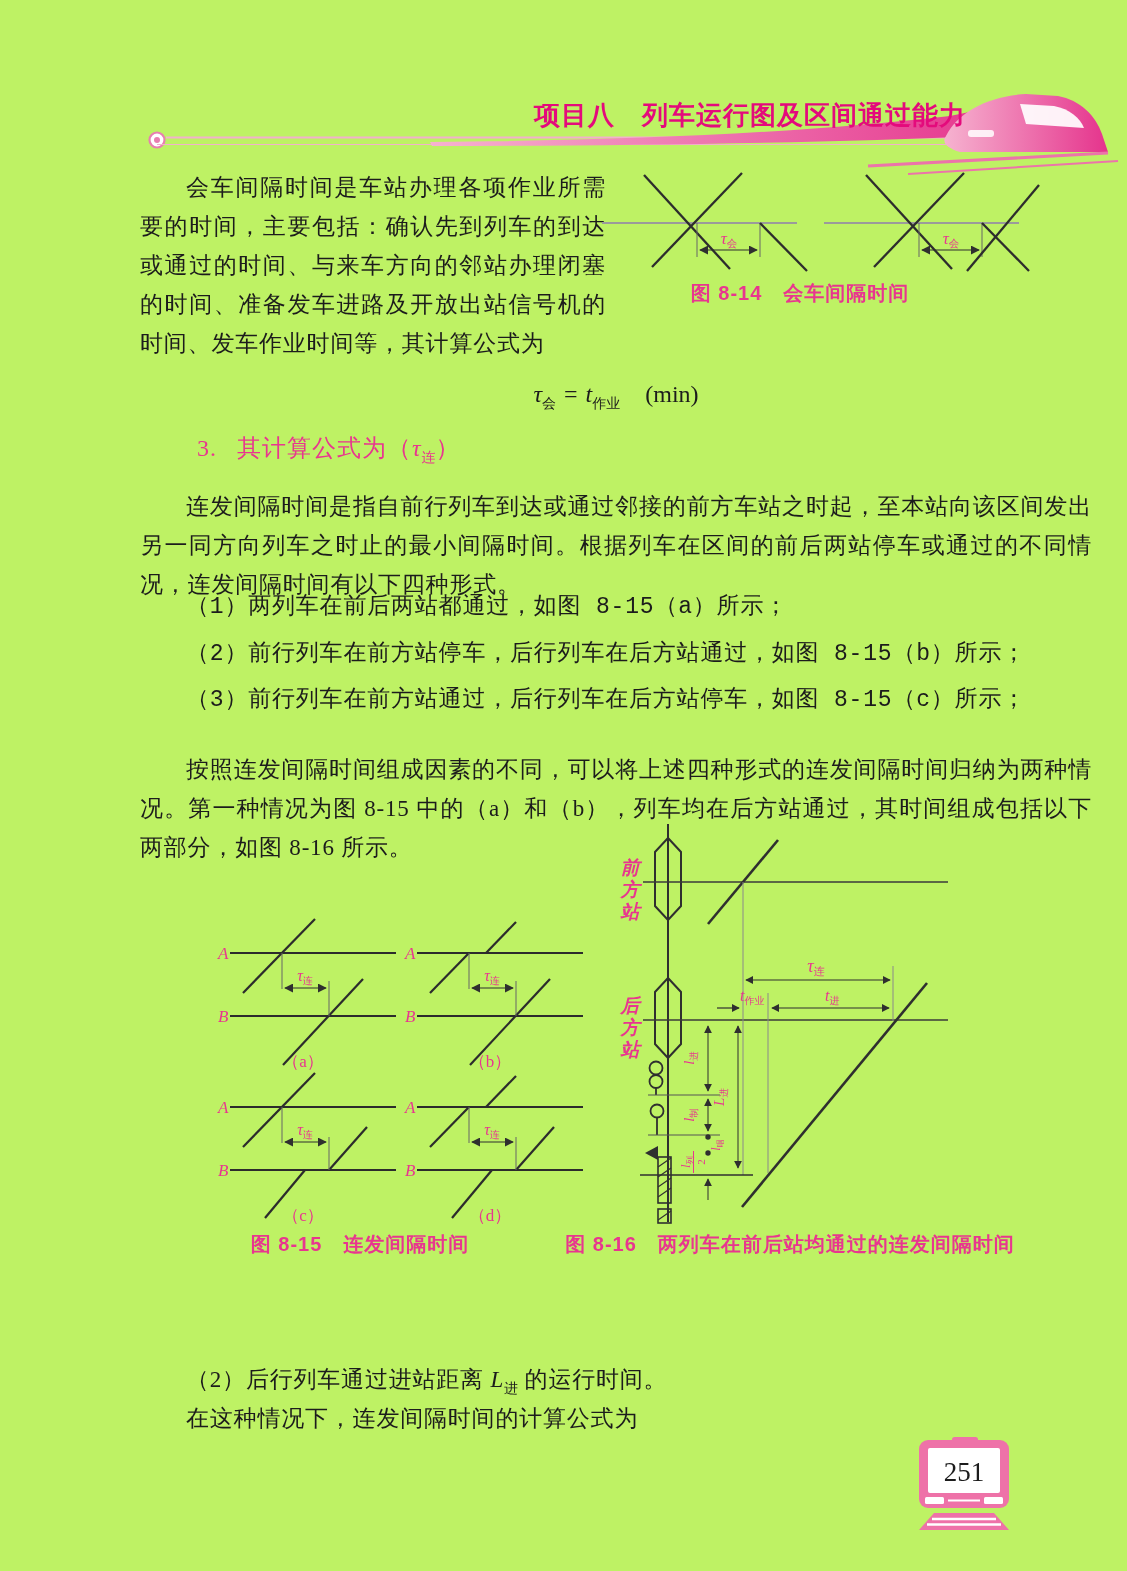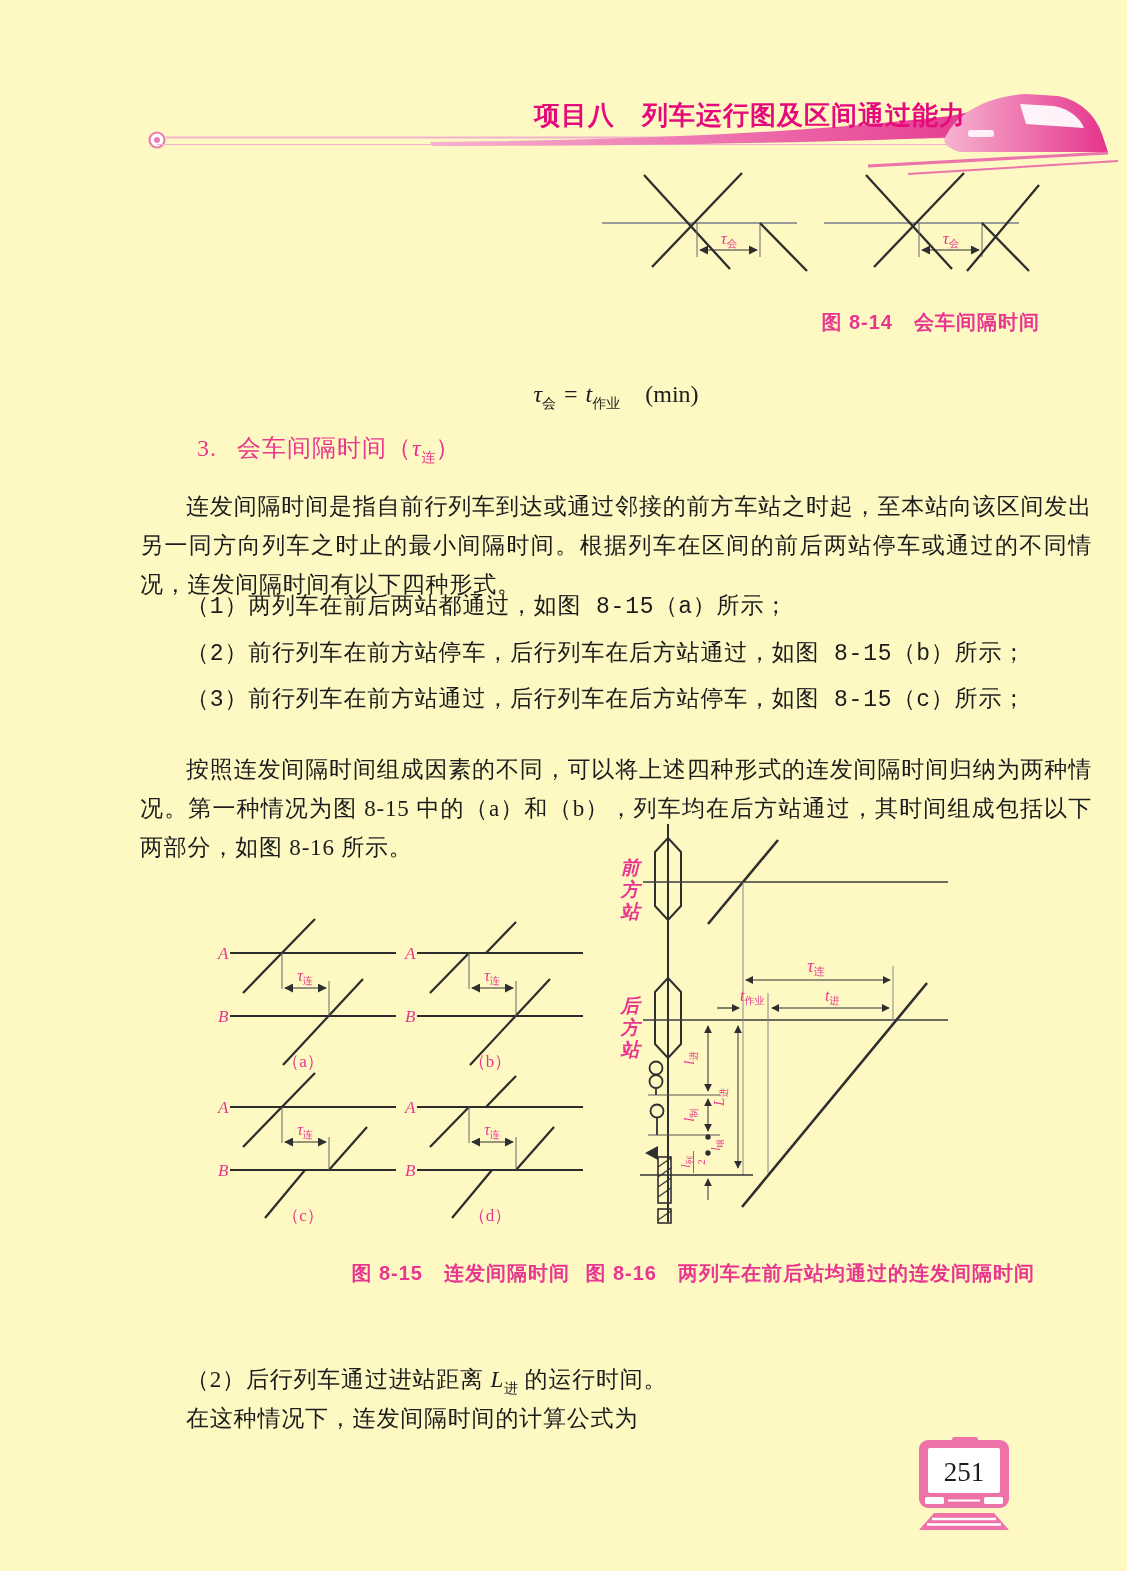--- a/index.html
+++ b/index.html
@@ -1,26 +1,26 @@
 <!DOCTYPE html>
 <html><head>
 <meta charset="utf-8">
 <style>
   html,body { margin:0; padding:0; background:#ffffff; }
-  .page { position:relative; width:1127px; height:1571px; background:#fef9c3; overflow:hidden;
+  .page { position:relative; width:1127px; height:1571px; background:#bef264; overflow:hidden;
           font-family:"Liberation Serif","DejaVu Serif",serif; color:#1c1c1c; }
   .abs { position:absolute; }
   svg.abs { position:absolute; overflow:visible; }
   .body-text { font-size:23px; line-height:39px; letter-spacing:0.8px; text-align:justify; }
   .indent { text-indent:46px; }
   p { margin:0; }
   .chapter-title { font-family:"Liberation Sans","DejaVu Sans",sans-serif; font-weight:bold;
                    font-size:26px; color:#e40a7c; letter-spacing:1px; text-align:center; }
   .fig-caption { font-family:"Liberation Sans","DejaVu Sans",sans-serif; font-weight:600;
-                 font-size:20px; color:#e8368f; text-align:right; letter-spacing:1px;margin-top:29px; }
+                 font-size:20px; color:#e8368f; text-align:center; letter-spacing:1px; }
   .mi { font-family:"Liberation Serif","DejaVu Serif",serif; font-style:italic; }
   .csub { font-size:14px; vertical-align:-6px; letter-spacing:0; }
   .formula { font-size:24px; text-align:center; }
   .formula .op { margin:0 8px; }
   .formula .unit { margin-left:25px; }
   .section-heading { font-size:24px; color:#e8368f; letter-spacing:1px; }
   .section-heading .gap { display:inline-block; width:20px; }
   .cases div { line-height:46.5px;font-family:Liberation Mono, monospace; }
   .vlabel { position:absolute; width:26px; text-align:center; word-break:break-all;
             font-family:"Liberation Sans","DejaVu Sans",sans-serif; font-weight:600;
@@ -47,20 +47,21 @@
       <path d="M18,56 C30,32 60,16 98,14 L130,16 C152,20 168,36 174,54 L180,72 L32,72 C20,68 13,63 18,56 Z" fill="url(#tg)"></path>
       <path d="M92,24 L126,26 C142,29 152,38 156,48 L98,44 Z" fill="#ffffff" opacity="0.92"></path>
       <rect x="40" y="50" width="26" height="7" rx="3" fill="#ffffff" opacity="0.85"></rect>
       <line x1="-60" y1="86" x2="180" y2="73" stroke="#ec74aa" stroke-width="3"></line>
       <line x1="-20" y1="94" x2="190" y2="81" stroke="#ec74aa" stroke-width="2"></line>
     </g>
   </svg>
   <div class="abs chapter-title" style="left:520px;top:98px;width:460px">项目八　列车运行图及区间通过能力</div>
 
   <div class="abs body-text" style="left:140px;top:168px;width:466px">
+    <p class="indent">会车间隔时间是车站办理各项作业所需要的时间，主要包括：确认先到列车的到达或通过的时间、与来车方向的邻站办理闭塞的时间、准备发车进路及开放出站信号机的时间、发车作业时间等，其计算公式为</p>
   </div>
 
   <svg class="abs" style="left:592px;top:165px;width:480px;height:112px" viewBox="0 0 480 112">
     <defs>
       <marker id="a14" viewBox="0 0 10 10" refX="9" refY="5" markerWidth="9" markerHeight="9" orient="auto-start-reverse" markerUnits="userSpaceOnUse">
         <path d="M0,0 L10,5 L0,10 Z" fill="#2f2f2f"></path>
         </marker>
     </defs>
     <g>
       <line x1="10" y1="58" x2="205" y2="58" stroke="#9b9b9b" stroke-width="2"></line>
@@ -84,21 +85,21 @@
       <line x1="375" y1="106" x2="447" y2="20" stroke="#2d2d2d" stroke-width="2.3"></line>
     </g>
   </svg>
   <div class="abs fig-caption" style="left:560px;top:280px;width:480px">图 8-14　会车间隔时间</div>
 
   <div class="abs formula" style="left:140px;top:381px;width:952px">
     <span class="mi">τ</span><sub class="csub">会</sub><span class="op">=</span><span class="mi">t</span><sub class="csub">作业</sub><span class="unit">(min)</span>
   </div>
 
   <div class="abs section-heading" style="left:197px;top:432px">
-    <span>3.</span><span class="gap"></span><span>会车间隔时间（</span><span class="mi">τ</span><sub class="csub">连</sub><span>）</span>
+    <span>3.</span><span class="gap"></span><span>其计算公式为（</span><span class="mi">τ</span><sub class="csub">连</sub><span>）</span>
   </div>
 
   <p class="abs body-text indent" style="left:140px;top:487px;width:952px">连发间隔时间是指自前行列车到达或通过邻接的前方车站之时起，至本站向该区间发出另一同方向列车之时止的最小间隔时间。根据列车在区间的前后两站停车或通过的不同情况，连发间隔时间有以下四种形式。</p>
 
   <div class="abs body-text cases" style="left:140px;top:584px;width:952px;text-indent:46px">
     <div>（1）两列车在前后两站都通过，如图 8-15（a）所示；</div>
     <div>（2）前行列车在前方站停车，后行列车在后方站通过，如图 8-15（b）所示；</div>
     <div>（3）前行列车在前方站通过，后行列车在后方站停车，如图 8-15（c）所示；</div>
   </div>
 

